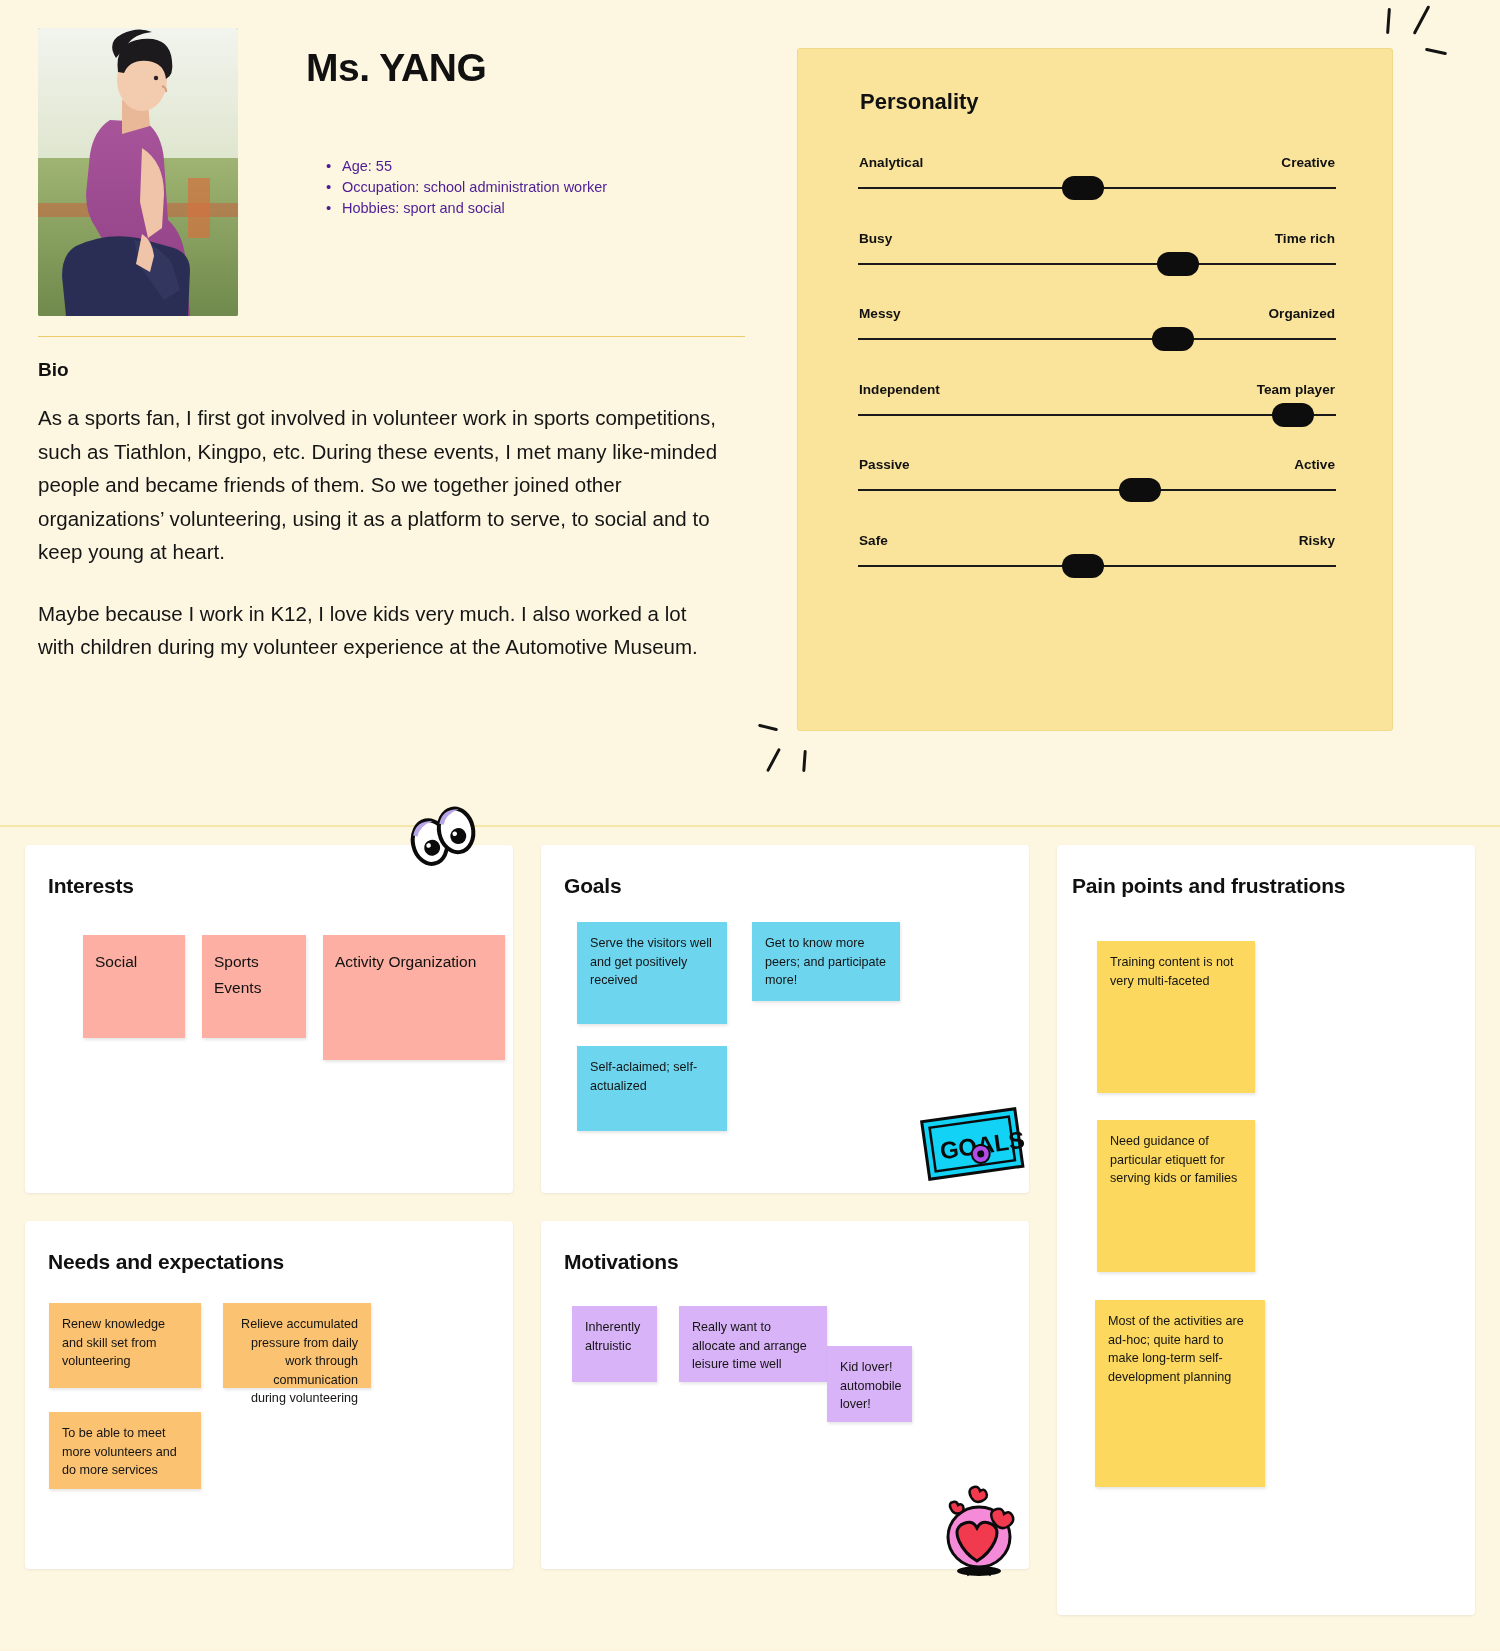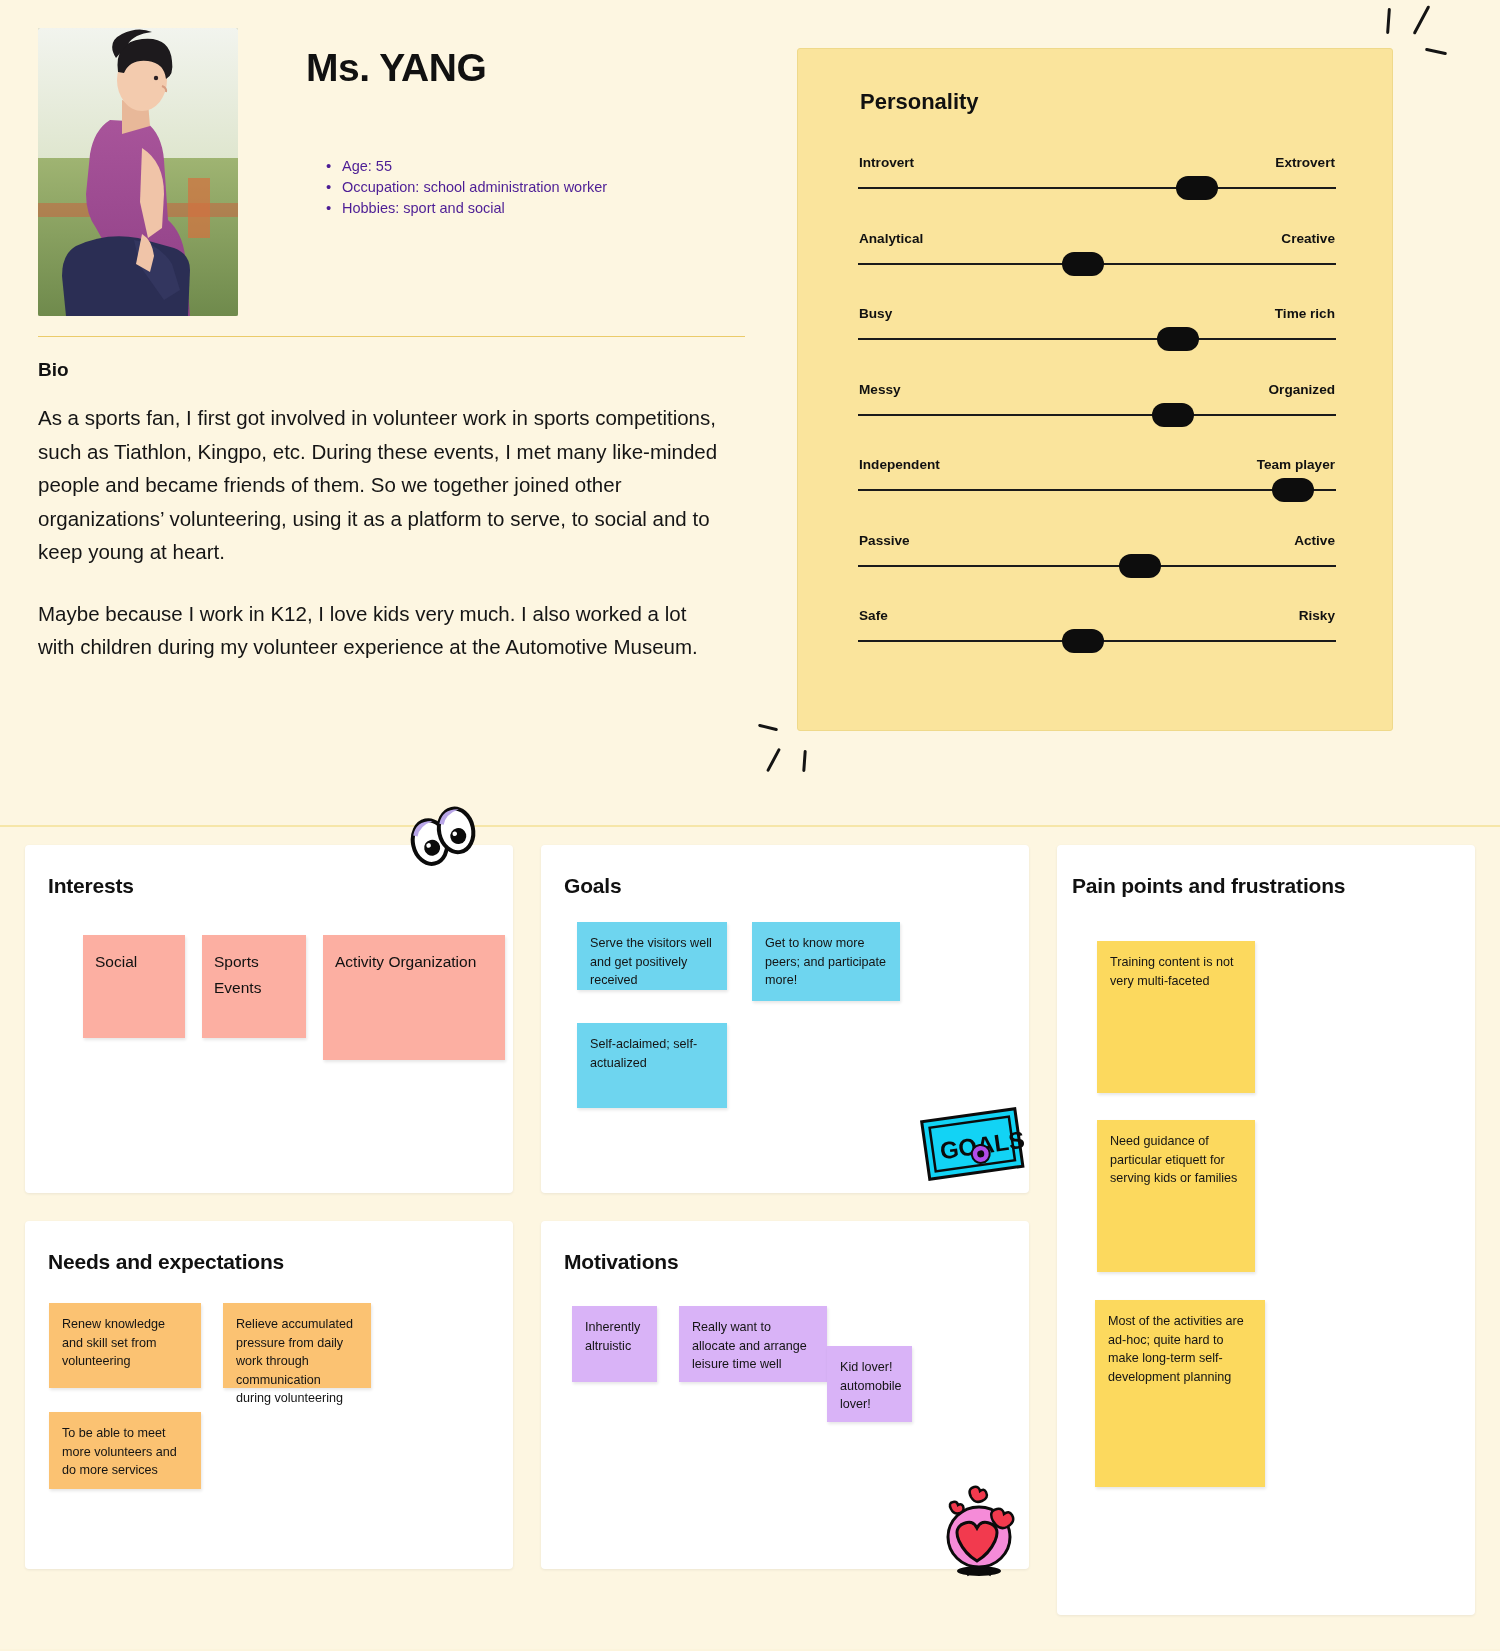--- a/index.html
+++ b/index.html
@@ -183,36 +183,36 @@
     padding: 14px 14px 14px 12px;
     box-shadow: 1px 2px 3px rgba(0,0,0,0.10);
   }
   .chip.w1 { width: 102px; height: 103px; }
   .chip.w2 { width: 104px; height: 103px; }
   .chip.w3 { width: 182px; height: 125px; }
 
   
   .goals-notes { left: 36px; top: 77px; width: 420px; gap: 0; }
   .gnote { background: #6ED5EF; }
-  .g1 { width: 150px; height: 68px; margin-right: 25px; }
+  .g1 { width: 150px; height: 102px; margin-right: 25px; }
   .g2 { width: 148px; height: 79px; }
   .g3 { width: 150px; height: 85px; margin-top: 22px; }
 
   
   .pain-notes { left: 40px; top: 96px; width: 340px; display:block; }
   .pnote { background: #FCD95E; display:block; }
   .p1 { width: 158px; height: 152px; }
   .p2 { width: 158px; height: 152px; margin-top: 27px; }
   .p3 { width: 170px; height: 187px; margin-top: 28px; margin-left: -2px; }
 
   
   .needs-notes { left: 24px; top: 82px; width: 440px; }
   .nnote { background: #FBC272; }
   .n1 { width: 152px; height: 85px; margin-right: 22px; }
-  .n2 { width: 148px; height: 85px; }
+  .n2 { width: 148px; height: 85px; text-align: right; }
   .n3 { width: 152px; height: 77px; margin-top: 24px; }
 
   
   .motiv-notes { left: 31px; top: 85px; width: 430px; }
   .mnote { background: #D9B3F7; }
   .m1 { width: 85px; height: 76px; margin-right: 22px; }
   .m2 { width: 148px; height: 76px; }
   .m3 { width: 85px; height: 76px; margin-top: 40px; }
 
   
@@ -280,29 +280,20 @@
 
     <div class="bio-title">Bio</div>
     <p class="bio-para">As a sports fan, I first got involved in volunteer work in sports competitions, such as Tiathlon, Kingpo, etc. During these events, I met many like-minded people and became friends of them. So we together joined other organizations’ volunteering, using it as a platform to serve, to social and to keep young at heart.</p>
     <p class="bio-para">Maybe because I work in K12, I love kids very much. I also worked a lot with children during my volunteer experience at the Automotive Museum.</p>
   </div>
 
   <div class="personality">
     <h2>Personality</h2>
     <div class="sliders">
 
-      <div class="slider-row">
-        <div class="slider-labels">
-          <span>Introvert</span>
-          <span>Extrovert</span>
-        </div>
-        <div class="track">
-          <div class="knob" style="left:71%"></div>
-        </div>
-      </div>
 
       <div class="slider-row">
         <div class="slider-labels">
           <span>Analytical</span>
           <span>Creative</span>
         </div>
         <div class="track">
           <div class="knob" style="left:47%"></div>
         </div>
       </div>

